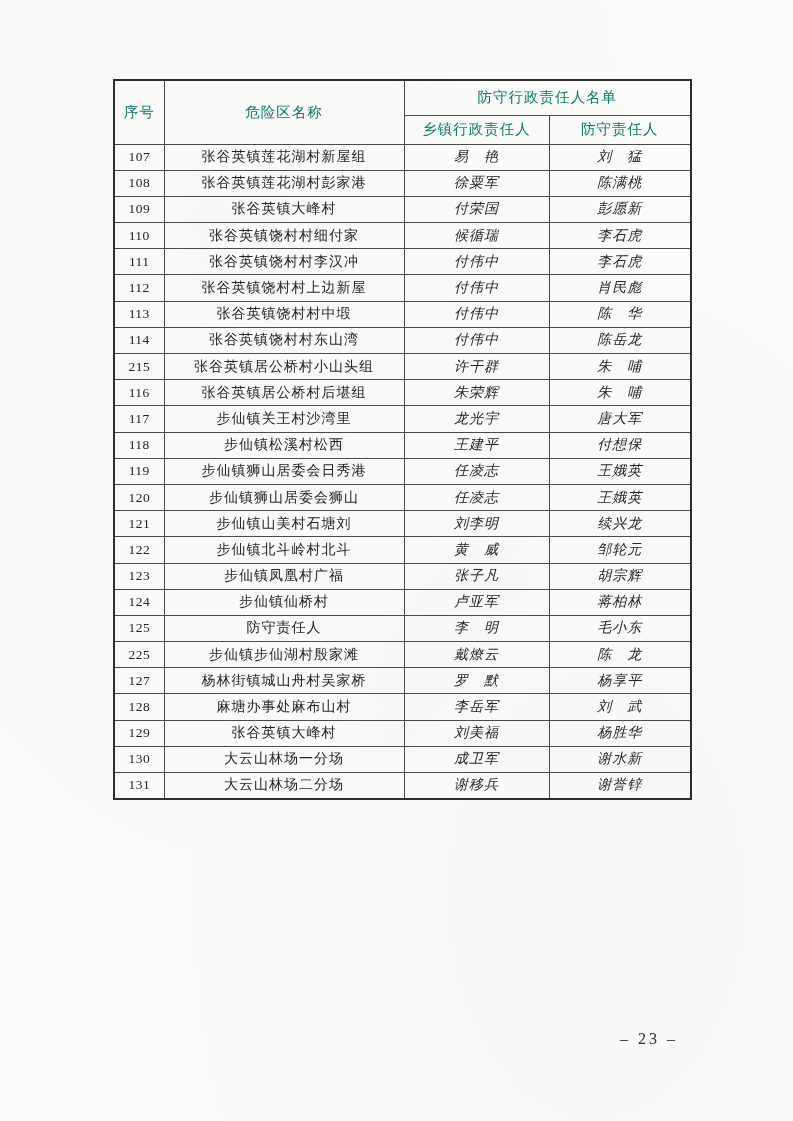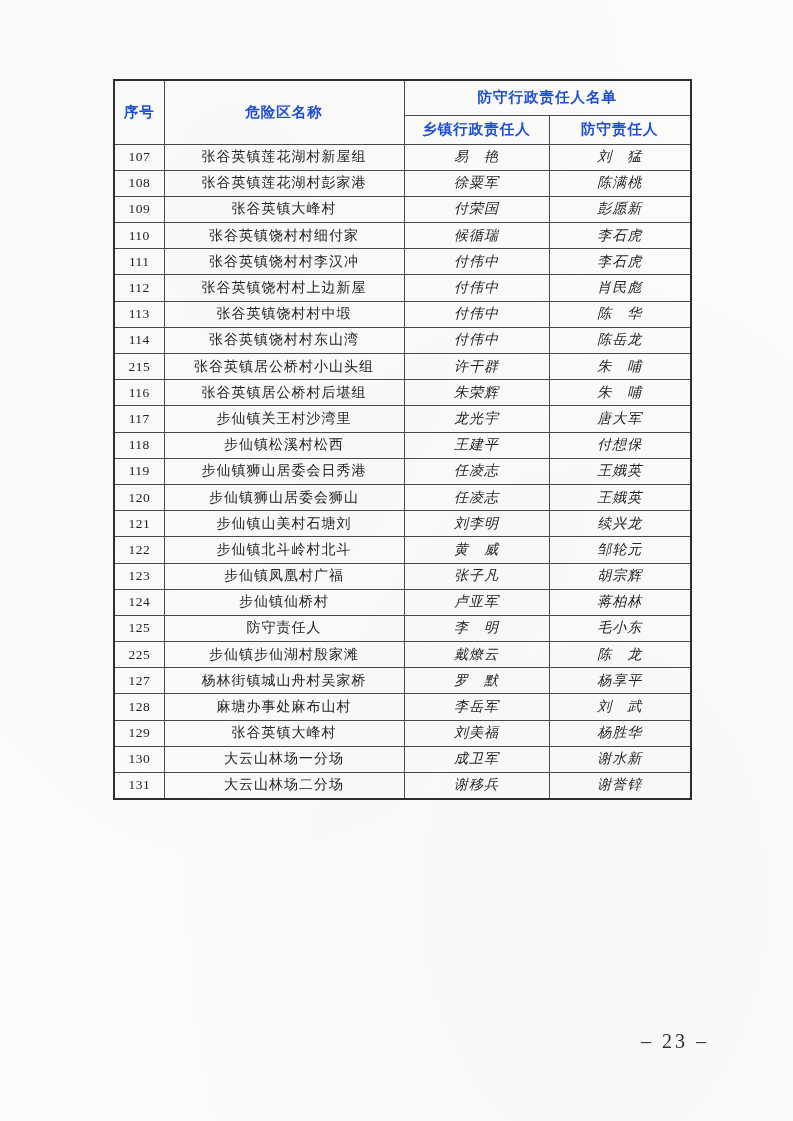--- a/index.html
+++ b/index.html
@@ -39,23 +39,23 @@
   .report-table td {
     border: 1px solid #4a4a4a;
     text-align: center;
     vertical-align: middle;
     padding: 0 2px;
     overflow: hidden;
     white-space: nowrap;
   }
   .report-table th {
     font-size: 14.5px;
-    font-weight: bold;
+    font-weight: normal;
     letter-spacing: 1px;
-    color: #1d4ed8;
+    color: #0f766e;
   }
   .report-table td {
     font-size: 14px;
     color: #242424;
   }
   .report-table thead tr.hrow-1 { height: 35px; }
   .report-table thead tr.hrow-2 { height: 29px; }
   .report-table tbody tr { height: 26.2px; }
 
   td.serial-cell {
@@ -66,23 +66,23 @@
     letter-spacing: 1px;
     font-family: Liberation Mono, monospace;
   }
   td.admin-cell, td.defender-cell {
     letter-spacing: 1px;
     font-style: italic;
   }
 
   .page-number {
     position: absolute;
-    left: 641px;
+    left: 620px;
     top: 1030px;
-    font-size: 20px;
+    font-size: 16px;
     letter-spacing: 3px;
     color: #2c2c2c;
     font-family: "Liberation Serif", "DejaVu Serif", serif;
   }
 </style>
 </head>
 <body>
 
 <div>
 

